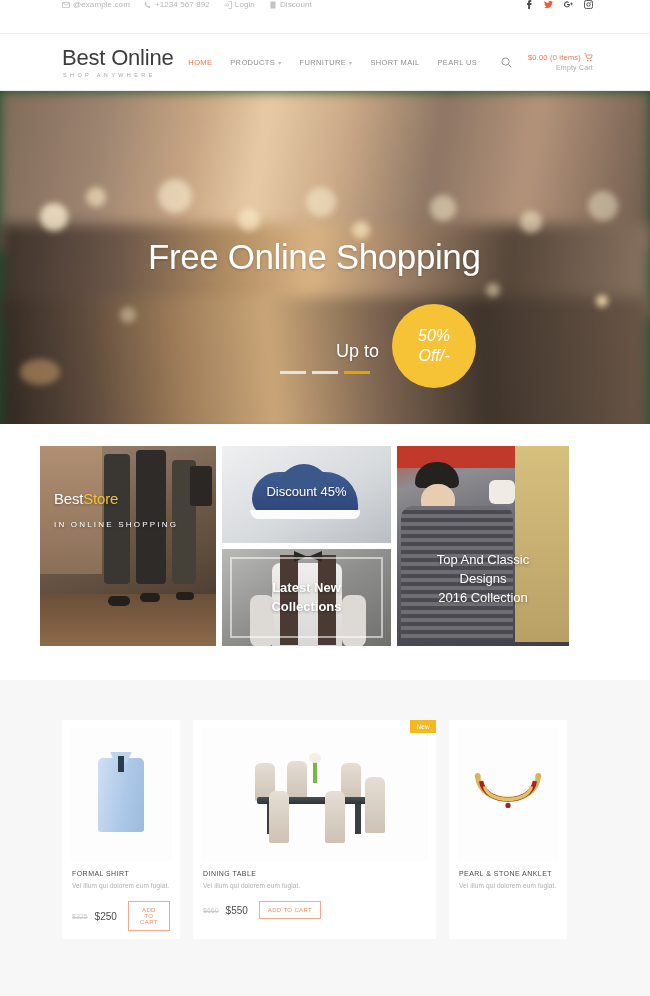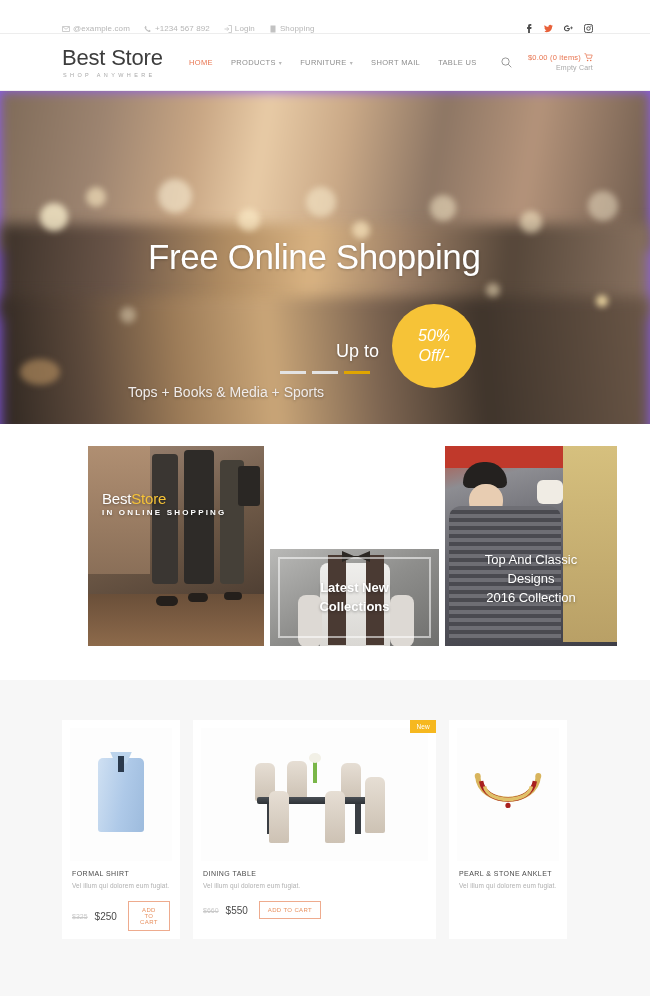--- a/index.html
+++ b/index.html
@@ -7,21 +7,21 @@
     width: 650px; height: 996px;
     font-family: "Liberation Sans", sans-serif;
     background: #ffffff; color: #555;
     overflow: hidden;
   }
   .page { width: 650px; height: 996px; position: relative; background:#fff; }
 
   
   .topbar {
     height: 34px;
-    display: flex; align-items: flex-end;
+    display: flex; align-items: flex-start;
     padding: 0 57px 0 62px;
     border-bottom: 1px solid #ededed;
     font-size: 8px; color: #b6b6b6;
   }
   .topbar-left { display: flex; align-items: center; gap: 14px; flex: 1; }
   .tb-item { display: flex; align-items: center; gap: 3px; white-space: nowrap; letter-spacing: .1px; }
   .tb-ico { width: 8px; height: 8px; display:inline-block; fill:#c2c2c2; }
   .topbar-social { display: flex; align-items: center; gap: 11px; }
   .soc { width: 9px; height: 9px; display:block; }
   .soc svg { display:block; }
@@ -52,21 +52,21 @@
   .cart { text-align: right; width: 108px; }
   .cart-top {
     font-size: 7.5px; color: #e8744f; display: flex;
     align-items: flex-start; justify-content: flex-end; gap: 3px; letter-spacing: .2px;
   }
   .cart-sub { font-size: 7px; color: #a9a9a9; margin-top: 2px; letter-spacing:.2px; }
 
   
   .hero {
     position: relative; height: 333px; overflow: hidden;
-    background: #8b5cf6;
+    background: #14532d;
   }
   .hero-bg { position:absolute; inset:0; }
   .hero-bg .band {
     position:absolute; left:0; right:0;
   }
   .b1 { top:0; height:48%;
         background: linear-gradient(100deg,#7e6a58 0%,#9d8470 16%,#c8a684 30%,#e8cba6 40%,#caa987 52%,#8d7664 66%,#b4937a 80%,#6d5a4c 100%);
         filter: blur(6px); }
   .b2 { top:40%; height:28%;
         background: linear-gradient(95deg,#3c3129 0%,#6a5548 18%,#b08c62 35%,#d9b382 48%,#9c7f66 62%,#554639 78%,#8a7361 100%);
@@ -102,42 +102,42 @@
     font-size: 14px; color: #f0eceb; text-shadow: 0 1px 3px rgba(0,0,0,.3);
   }
   .slider-dots {
     position: absolute; left: 50%; transform: translateX(-50%);
     bottom: 50px; display: flex; gap: 6px; z-index: 4;
   }
   .dot { width: 26px; height: 3px; background: #e3e3e3; cursor: pointer; }
   .dot.active { background: #e0a500; }
 
   
-  .promo-wrap { padding: 22px 88px 28px; background:#fff; }
+  .promo-wrap { padding: 22px 40px 28px; background:#fff; }
   .promo-grid {
     display: grid; gap: 6px;
     grid-template-columns: 176px 169px 172px;
     grid-template-rows: 97px 97px;
   }
   .tile { position: relative; overflow: hidden; }
   .tile-a { grid-column:1; grid-row:1/3; background: linear-gradient(160deg,#9d8574,#6d5846 45%,#3f3229); }
   .tile-b { grid-column:2; grid-row:1; background: linear-gradient(150deg,#eef0f1,#d8dbde 55%,#b9bec3); }
   .tile-c { grid-column:2; grid-row:2; background: linear-gradient(150deg,#b9b9b7,#8e8e8c 50%,#6f6f6d); font-weight: bold; }
   .tile-d { grid-column:3; grid-row:1/3; background: linear-gradient(165deg,#b9503f 0%,#8d8d92 18%,#5b5b63 55%,#3d3d45 100%); }
   .tile-art { position:absolute; inset:0; }
   .tile-cap {
     position: absolute; z-index: 3; width: 100%;
     text-align: center; color: #fff;
     text-shadow: 0 1px 3px rgba(0,0,0,.35);
   }
   .cap-a { top: 44px; text-align: left; padding-left: 14px; }
   .cap-a .l1 { font-size: 15px; letter-spacing: -.2px; }
   .cap-a .l1 b { color: #fff; font-weight: 400; }
   .cap-a .l1 i { color: #f6c337; font-style: normal; }
-  .cap-a .l2 { font-size: 8px; letter-spacing: 2.2px; margin-top: 1px; font-weight: bold; }
+  .cap-a .l2 { font-size: 8px; letter-spacing: 2.2px; margin-top: 13px; }
   .cap-b { top: 38px; font-size: 13px; }
   .cap-c { top: 30px; font-size: 13px; line-height: 1.45; }
   .cap-d { top: 105px; font-size: 13px; line-height: 1.45; }
   .inner-frame {
     position:absolute; left:8px; right:8px; top:8px; bottom:8px;
     border: 2px solid rgba(255,255,255,.55); z-index:2;
   }
 
   
   .sil { position:absolute; background:#2d2722; }
@@ -209,21 +209,21 @@
         <svg class="tb-ico" viewBox="0 0 16 16">
             <path d="M9 1H15v14H9" fill="none" stroke="#c2c2c2" stroke-width="1.6"></path>
             <path d="M1 8h8M6 4.5 9.5 8 6 11.5" fill="none" stroke="#c2c2c2" stroke-width="1.6"></path>
           </svg>
         <span>Login</span>
       </span>
       <span class="tb-item">
         <svg class="tb-ico" viewBox="0 0 16 16">
             <rect x="3" y="1" width="10" height="14" fill="#c2c2c2"></rect>
           </svg>
-        <span>Shopping</span>
+        <span>Discount</span>
       </span>
     </div>
     <div class="topbar-social">
       <span class="soc">
         <svg width="9" height="9" viewBox="0 0 16 16">
             <path d="M10.5 5.5V4c0-.6.2-1 1-1H13V0h-2.2C8.4 0 7.3 1.3 7.3 3.4v2.1H5.5V9h1.8v7h3.2V9H13l.4-3.5z" fill="#4b4b4b"></path>
           </svg>
       </span>
       <span class="soc">
         <svg width="9" height="9" viewBox="0 0 16 16">
@@ -240,41 +240,41 @@
             <rect x=".8" y=".8" width="14.4" height="14.4" rx="3.4" fill="none" stroke="#4b4b4b" stroke-width="1.7"></rect>
             <circle cx="8" cy="8" r="3.1" fill="none" stroke="#4b4b4b" stroke-width="1.7"></circle>
             <circle cx="12.2" cy="3.8" r="1" fill="#4b4b4b"></circle>
           </svg>
       </span>
     </div>
   </div>
 
   <div class="header">
     <div class="brand">
-      <div class="brand-name">Best Store</div>
+      <div class="brand-name">Best Online</div>
       <div class="brand-tag">SHOP ANYWHERE</div>
     </div>
 
     <div class="nav">
       <span class="nav-item active">
         <span>HOME</span>
       </span>
       <span class="nav-item">
         <span>PRODUCTS</span>
         <span class="caret">▾</span>
       </span>
       <span class="nav-item">
         <span>FURNITURE</span>
         <span class="caret">▾</span>
       </span>
       <span class="nav-item">
         <span>SHORT MAIL</span>
       </span>
       <span class="nav-item">
-        <span>TABLE US</span>
+        <span>PEARL US</span>
       </span>
       <span class="search-btn">
         <svg width="11" height="11" viewBox="0 0 16 16">
             <circle cx="6.6" cy="6.6" r="5.3" fill="none" stroke="#8d8d8d" stroke-width="1.3"></circle>
             <path d="M10.6 10.6 15 15" stroke="#8d8d8d" stroke-width="1.3" fill="none"></path>
           </svg>
       </span>
     </div>
 
     <div class="cart">
@@ -310,21 +310,20 @@
       <div class="bokeh" style="left:20px;top:268px;width:40px;height:26px;background:rgba(214,168,110,.5)"></div>
     </div>
 
     <div class="hero-inner">
       <div class="hero-title">Free Online Shopping</div>
       <div class="hero-upto">Up to</div>
       <div class="badge-off">
         <span>50%</span>
         <span>Off/-</span>
       </div>
-      <div class="hero-sub">Tops + Books &amp; Media + Sports</div>
     </div>
 
     <div class="slider-dots">
       <span class="dot"></span>
       <span class="dot"></span>
       <span class="dot active"></span>
     </div>
   </div>
 
   <div class="promo-wrap">
@@ -343,20 +342,28 @@
           <div class="sil" style="left:136px;bottom:46px;width:18px;height:8px;background:#241f1b;border-radius:5px;"></div>
         </div>
         <div class="tile-cap cap-a">
           <div class="l1">
             <b>Best</b><i>Store</i>
           </div>
           <div class="l2">IN ONLINE SHOPPING</div>
         </div>
       </div>
 
+      <div class="tile tile-b">
+        <div class="tile-art">
+          <div class="sil" style="left:30px;top:26px;width:106px;height:44px;background:linear-gradient(#3f5d91,#2c447a);border-radius:38px 46px 10px 24px;"></div>
+          <div class="sil" style="left:56px;top:18px;width:52px;height:26px;background:#3b588b;border-radius:26px 26px 0 0;"></div>
+          <div class="sil" style="left:28px;top:64px;width:110px;height:9px;background:#fbfbfb;border-radius:0 0 10px 14px;"></div>
+        </div>
+        <div class="tile-cap cap-b">Discount 45%</div>
+      </div>
 
       <div class="tile tile-c">
         <div class="tile-art">
           <div class="sil" style="left:50px;top:14px;width:70px;height:84px;background:linear-gradient(#efeeec,#d9d7d3);border-radius:8px 8px 0 0;"></div>
           <div class="sil" style="left:58px;top:6px;width:18px;height:90px;background:#4a3a33;"></div>
           <div class="sil" style="left:96px;top:6px;width:18px;height:90px;background:#4a3a33;"></div>
           <div class="sil" style="left:72px;top:2px;width:28px;height:11px;background:#2c2824;clip-path:polygon(0 0,42% 45%,58% 45%,100% 0,100% 100%,58% 55%,42% 55%,0 100%);"></div>
           <div class="sil" style="left:28px;top:46px;width:24px;height:52px;background:#ddd9d4;border-radius:8px;"></div>
           <div class="sil" style="left:120px;top:46px;width:24px;height:52px;background:#ddd9d4;border-radius:8px;"></div>
         </div>

